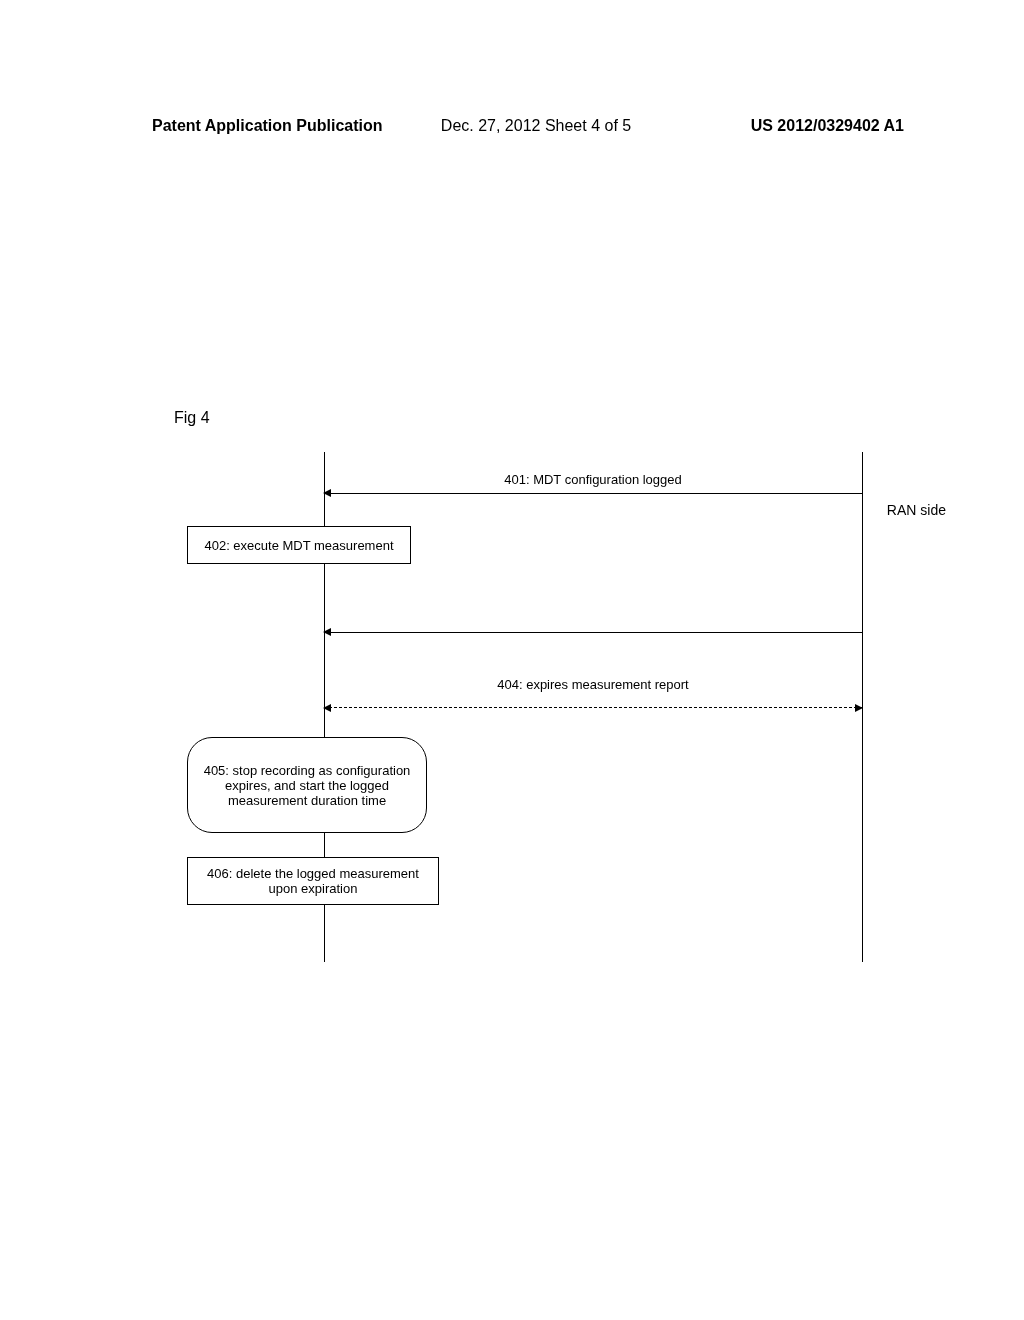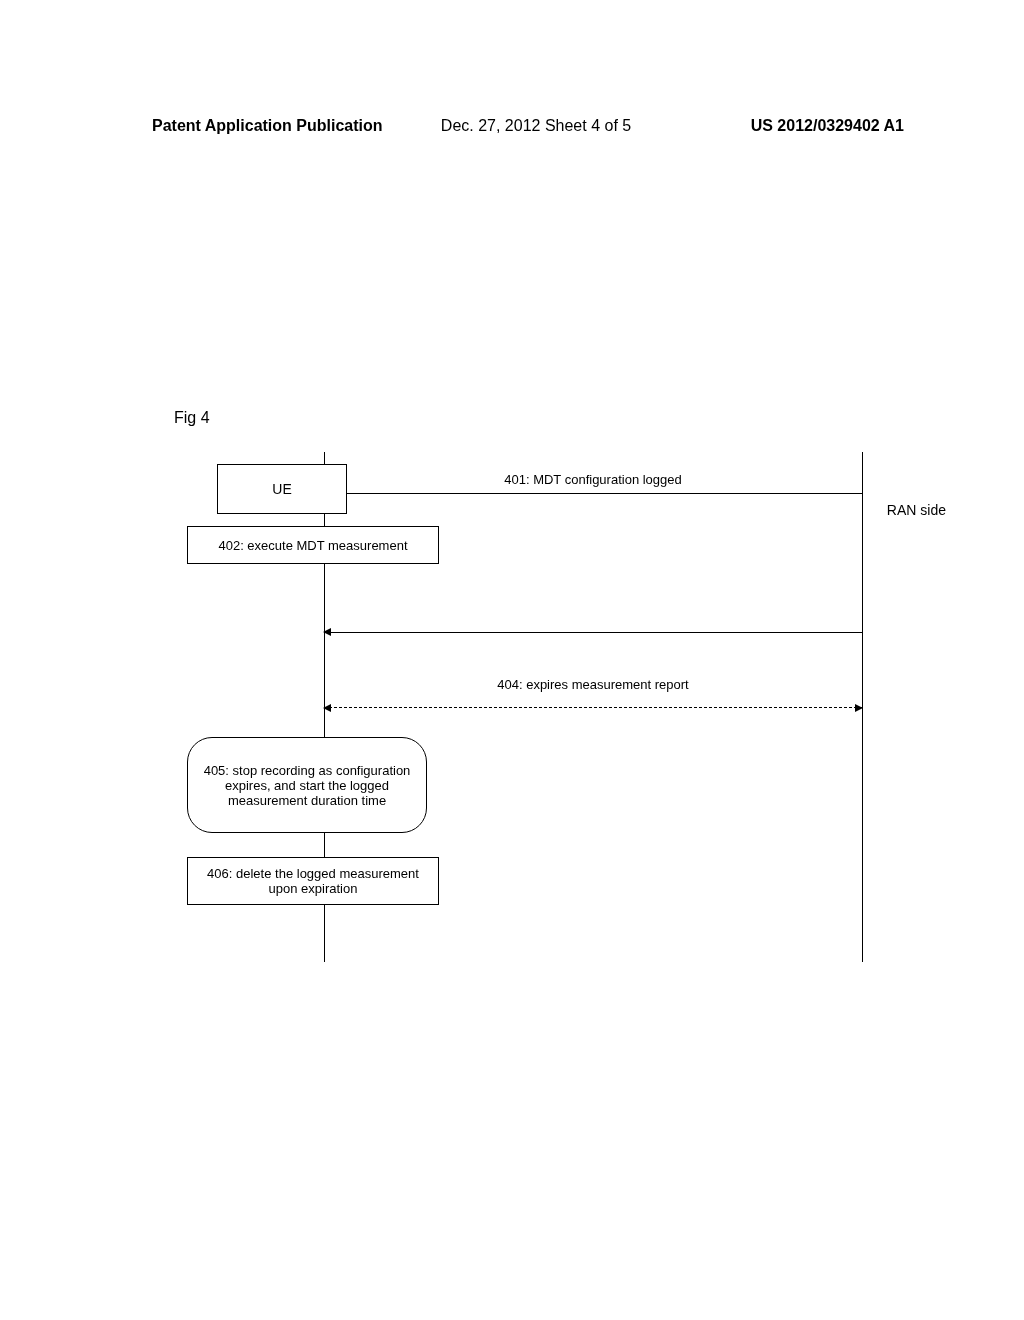--- a/index.html
+++ b/index.html
@@ -135,21 +135,21 @@
       width: 538px;
     }
     .msg-401-label {
       top: 20px;
       left: 142px;
       width: 538px;
     }
     .step-402 {
       top: 74px;
       left: 5px;
-      width: 252px;
+      width: 224px;
       height: 38px;
     }
     .msg-403 {
       top: 180px;
       left: 142px;
       width: 538px;
     }
     .msg-403-label {
       top: 140px;
       left: 142px;
@@ -187,23 +187,20 @@
   <span class="header-center">Dec. 27, 2012  Sheet 4 of 5</span>
   <span class="header-right">US 2012/0329402 A1</span>
 </div>
 
 <div class="fig-label">Fig 4</div>
 
 <div class="diagram-container">
   <div class="ue-lifeline"></div>
   <div class="ran-lifeline"></div>
 
-  <div class="ue-box">
-    <span>UE</span>
-  </div>
 
   <div class="ran-label">RAN side</div>
 
   <div class="msg-label msg-401-label">401: MDT configuration logged</div>
   <div class="arrow-line arrow-left msg-401"></div>
 
   <div class="step-box step-402">
     <span>402: execute MDT measurement</span>
   </div>
 

